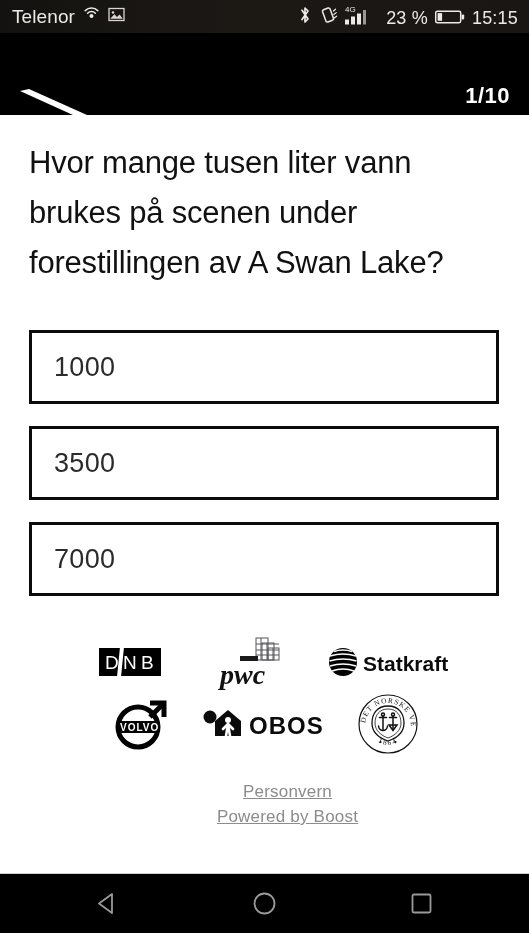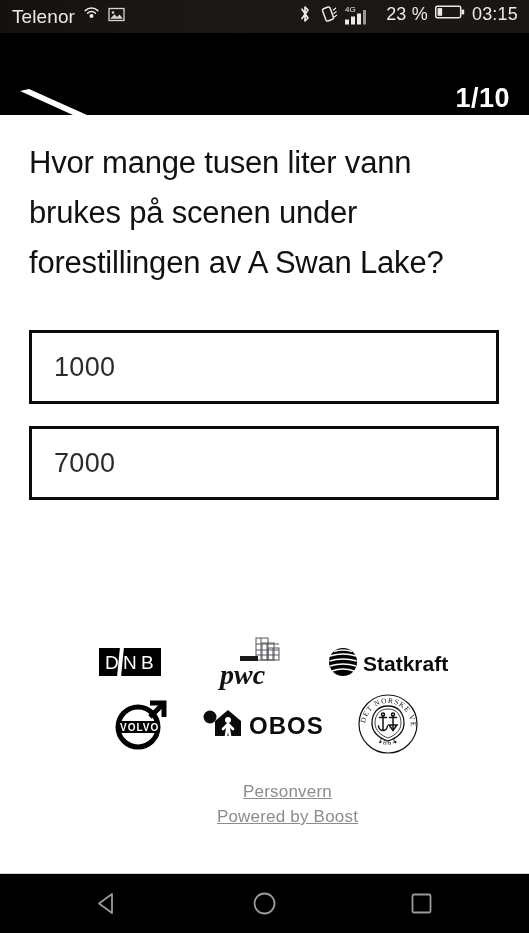--- a/index.html
+++ b/index.html
@@ -41,21 +41,21 @@
     gap: 7px;
     flex: 1;
   }
   .sb-carrier {
     font-size: 19px;
     letter-spacing: .1px;
     color: #eceae7;
   }
   .sb-right {
     display: flex;
-    align-items: flex-start;
+    align-items: flex-end;
     gap: 7px;
   }
   .sb-text {
     font-size: 18px;
     color: #eceae7;
     letter-spacing: .2px;
   }
   .ic { display: block; }
 
   
@@ -69,21 +69,21 @@
   .brand-slash {
     position: absolute;
     left: 20px;
     top: 56px;
   }
   .counter {
     position: absolute;
     right: 19px;
     top: 50px;
     color: #ffffff;
-    font-size: 27px;
+    font-size: 22px;
     font-weight: bold;
     letter-spacing: .5px;
   }
 
   
   .content {
     position: absolute;
     top: 115px; left: 0;
     width: 529px;
     height: 759px;
@@ -242,40 +242,43 @@
         </svg>
       </span>
       <span class="sb-text">23 %</span>
       <span class="ic">
         <svg width="30" height="16" viewBox="0 0 30 16">
           <rect x="0.7" y="2.2" width="25" height="11.5" rx="1.6" stroke="#eceae7" stroke-width="1.5" fill="none"></rect>
           <rect x="2.6" y="4.1" width="4.5" height="7.7" fill="#eceae7"></rect>
           <rect x="26.6" y="5.6" width="2.6" height="4.8" rx="1" fill="#eceae7"></rect>
         </svg>
       </span>
-      <span class="sb-text">03:15</span>
+      <span class="sb-text">15:15</span>
     </div>
   </div>
 
   <div class="appbar">
     <span class="brand-slash">
       <svg width="68" height="32" viewBox="0 0 68 32">
         <polygon points="0,2 9,0 67,26 64,31" fill="#ffffff"></polygon>
       </svg>
     </span>
     <span class="counter">1/10</span>
   </div>
 
   <div class="content">
 
     <div class="question">Hvor mange tusen liter vann brukes på scenen under forestillingen av A Swan Lake?</div>
 
     <div class="answers">
       <div class="answer">
         <span class="answer-label">1000</span>
+      </div>
+      <div class="answer">
+        <span class="answer-label">3500</span>
       </div>
       <div class="answer">
         <span class="answer-label">7000</span>
       </div>
     </div>
 
     <div class="sponsors">
 
       <div class="sponsor-row">
 

